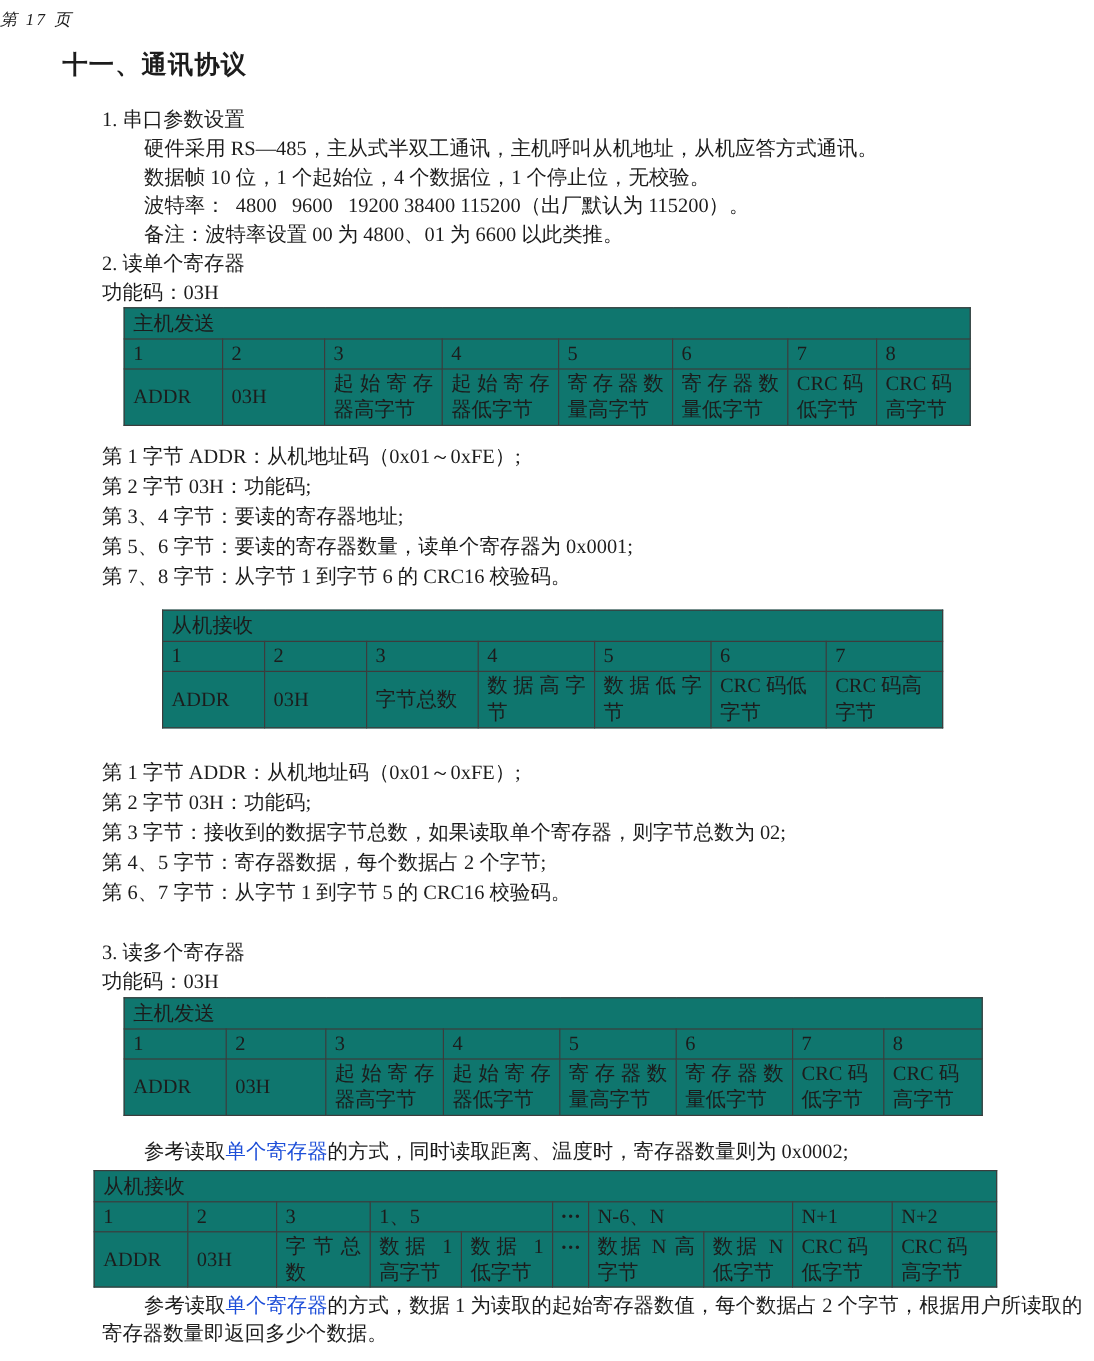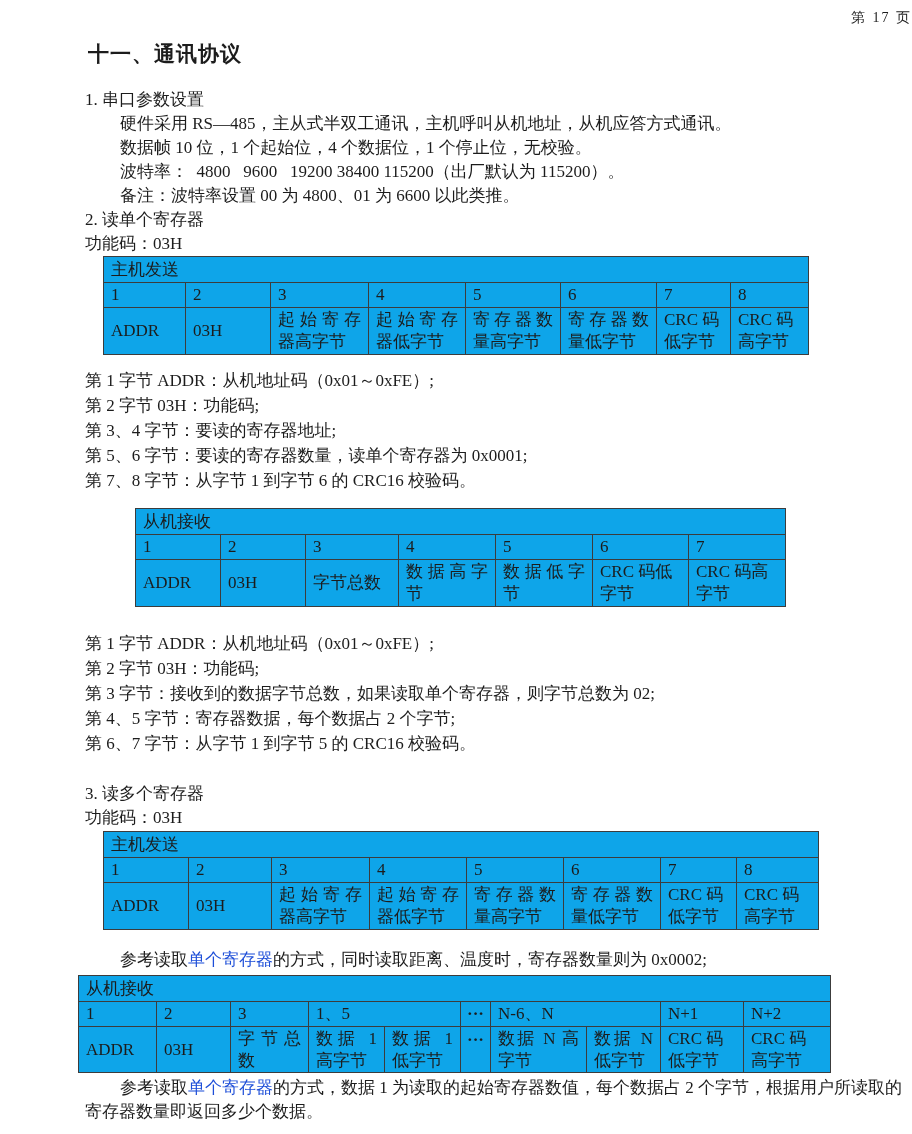--- a/index.html
+++ b/index.html
@@ -3,32 +3,32 @@
 <meta charset="utf-8">
 <style>
   * { margin:0; padding:0; box-sizing:border-box; }
   html,body { background:#ffffff; }
   body {
     width:912px; height:1134px; overflow:hidden;
     font-family:"Liberation Serif","DejaVu Serif",serif;
     color:#1c1c1c;
   }
   .page { position:relative; width:912px; height:1134px; background:#fff; }
-  .page-num { padding-top:9px; text-align:right; font-size:14px; line-height:18px; letter-spacing:2px; }
-  .doc-title { margin:14px 0 0 88px; font-size:21px; line-height:27px; font-weight:bold; letter-spacing:1px; }
+  .page-num { padding-top:9px; text-align:left; font-size:14px; line-height:18px; letter-spacing:2px;font-style:italic; }
+  .doc-title { margin:14px 0 0 52px; font-size:21px; line-height:27px; font-weight:bold; letter-spacing:1px; }
   .line { font-size:17px; line-height:24px; white-space:pre-wrap; }
   .lh25 { line-height:25px; }
   .lead { margin-left:85px; }
   .indent { margin-left:120px; }
   .s1-head { margin-top:19px; }
   .notes1 { margin-top:13px; }
   .notes2 { margin-top:24px; }
   .s3-head { margin-top:26px; }
 
-  table { border-collapse:collapse; table-layout:fixed; font-size:17px; background:#0ea5e9; }
+  table { border-collapse:collapse; table-layout:fixed; font-size:17px; background:#0f766e; }
   td { border:1px solid #3c3c3c; padding:0 7px; line-height:22px; vertical-align:middle; overflow:hidden; }
   td.t-title { height:26px; }
   td.t-num   { height:25px; }
   td.t-desc  { height:47px; text-align:justify; }
   td.t-desc.nojust { text-align:left; }
   td.t-top { vertical-align:top; padding-top:2px; }
   .tbl-1 { margin:0 0 0 103px; width:705px; }
   .tbl-2 { margin-top:15px; margin-left:135px; width:650px; }
   .tbl-3 { margin-top:1px; margin-left:103px; width:715px; }
   .tbl-4 { margin-top:3px; margin-left:78px; width:752px; }

